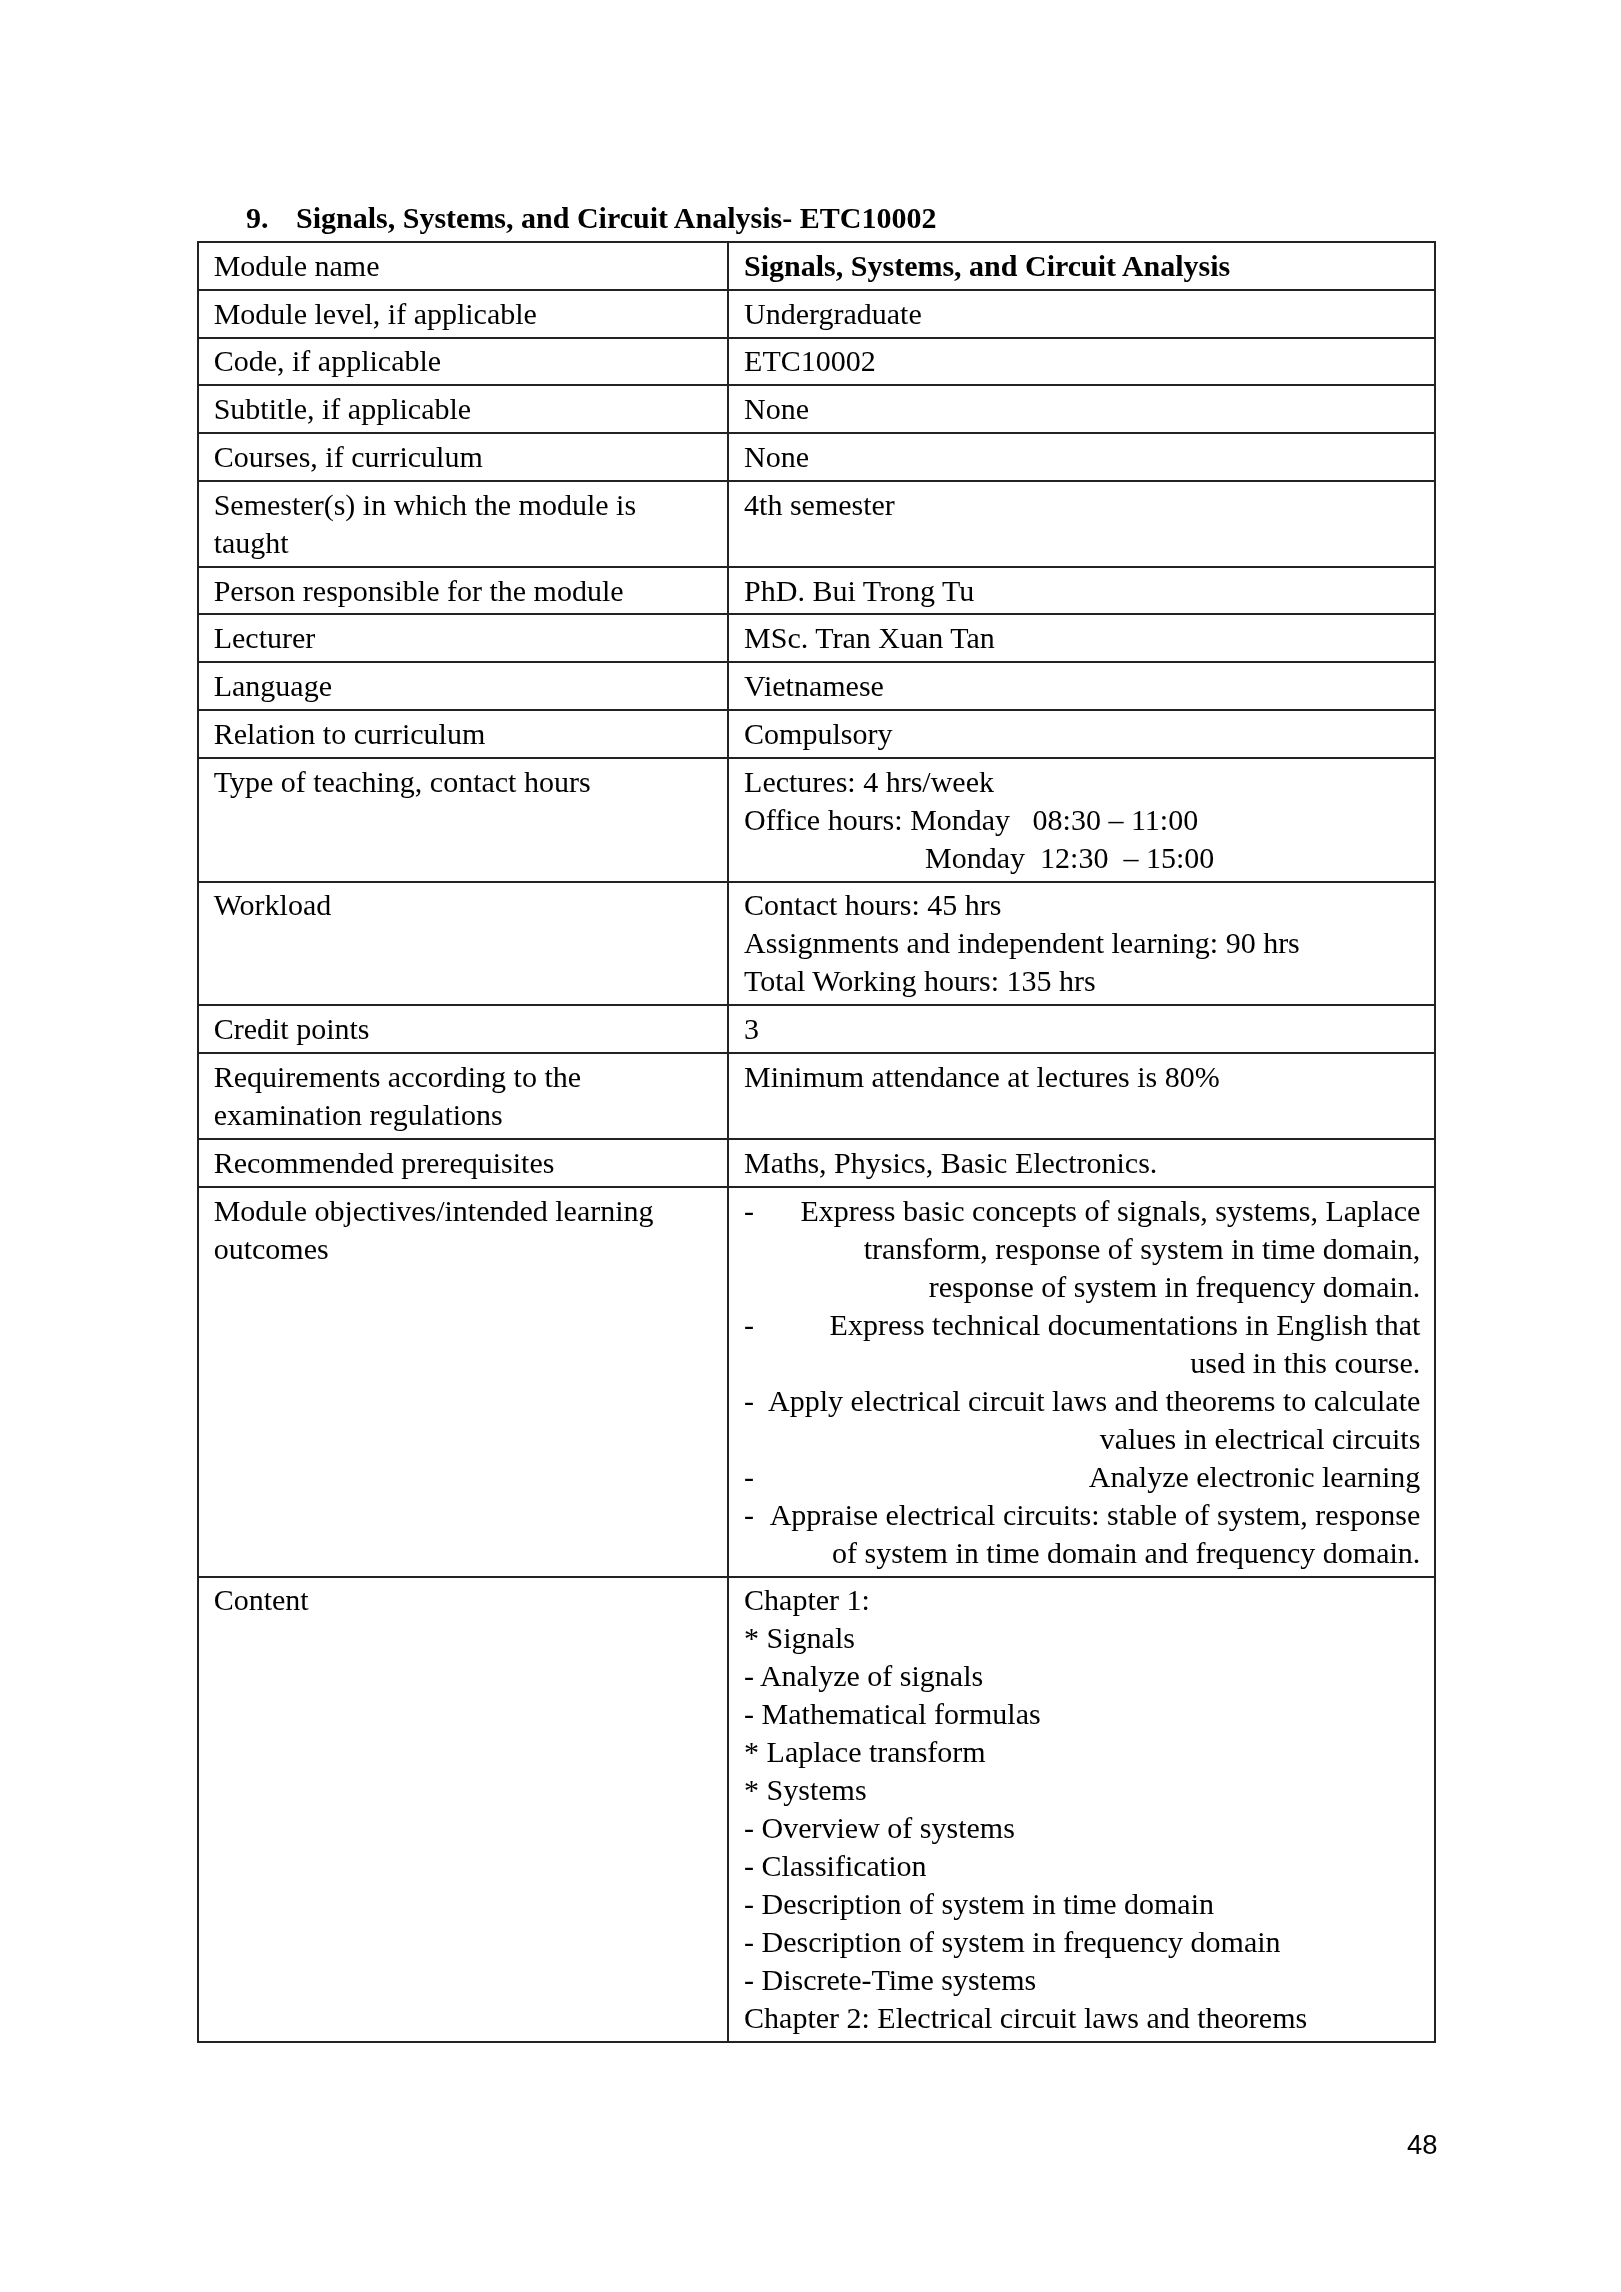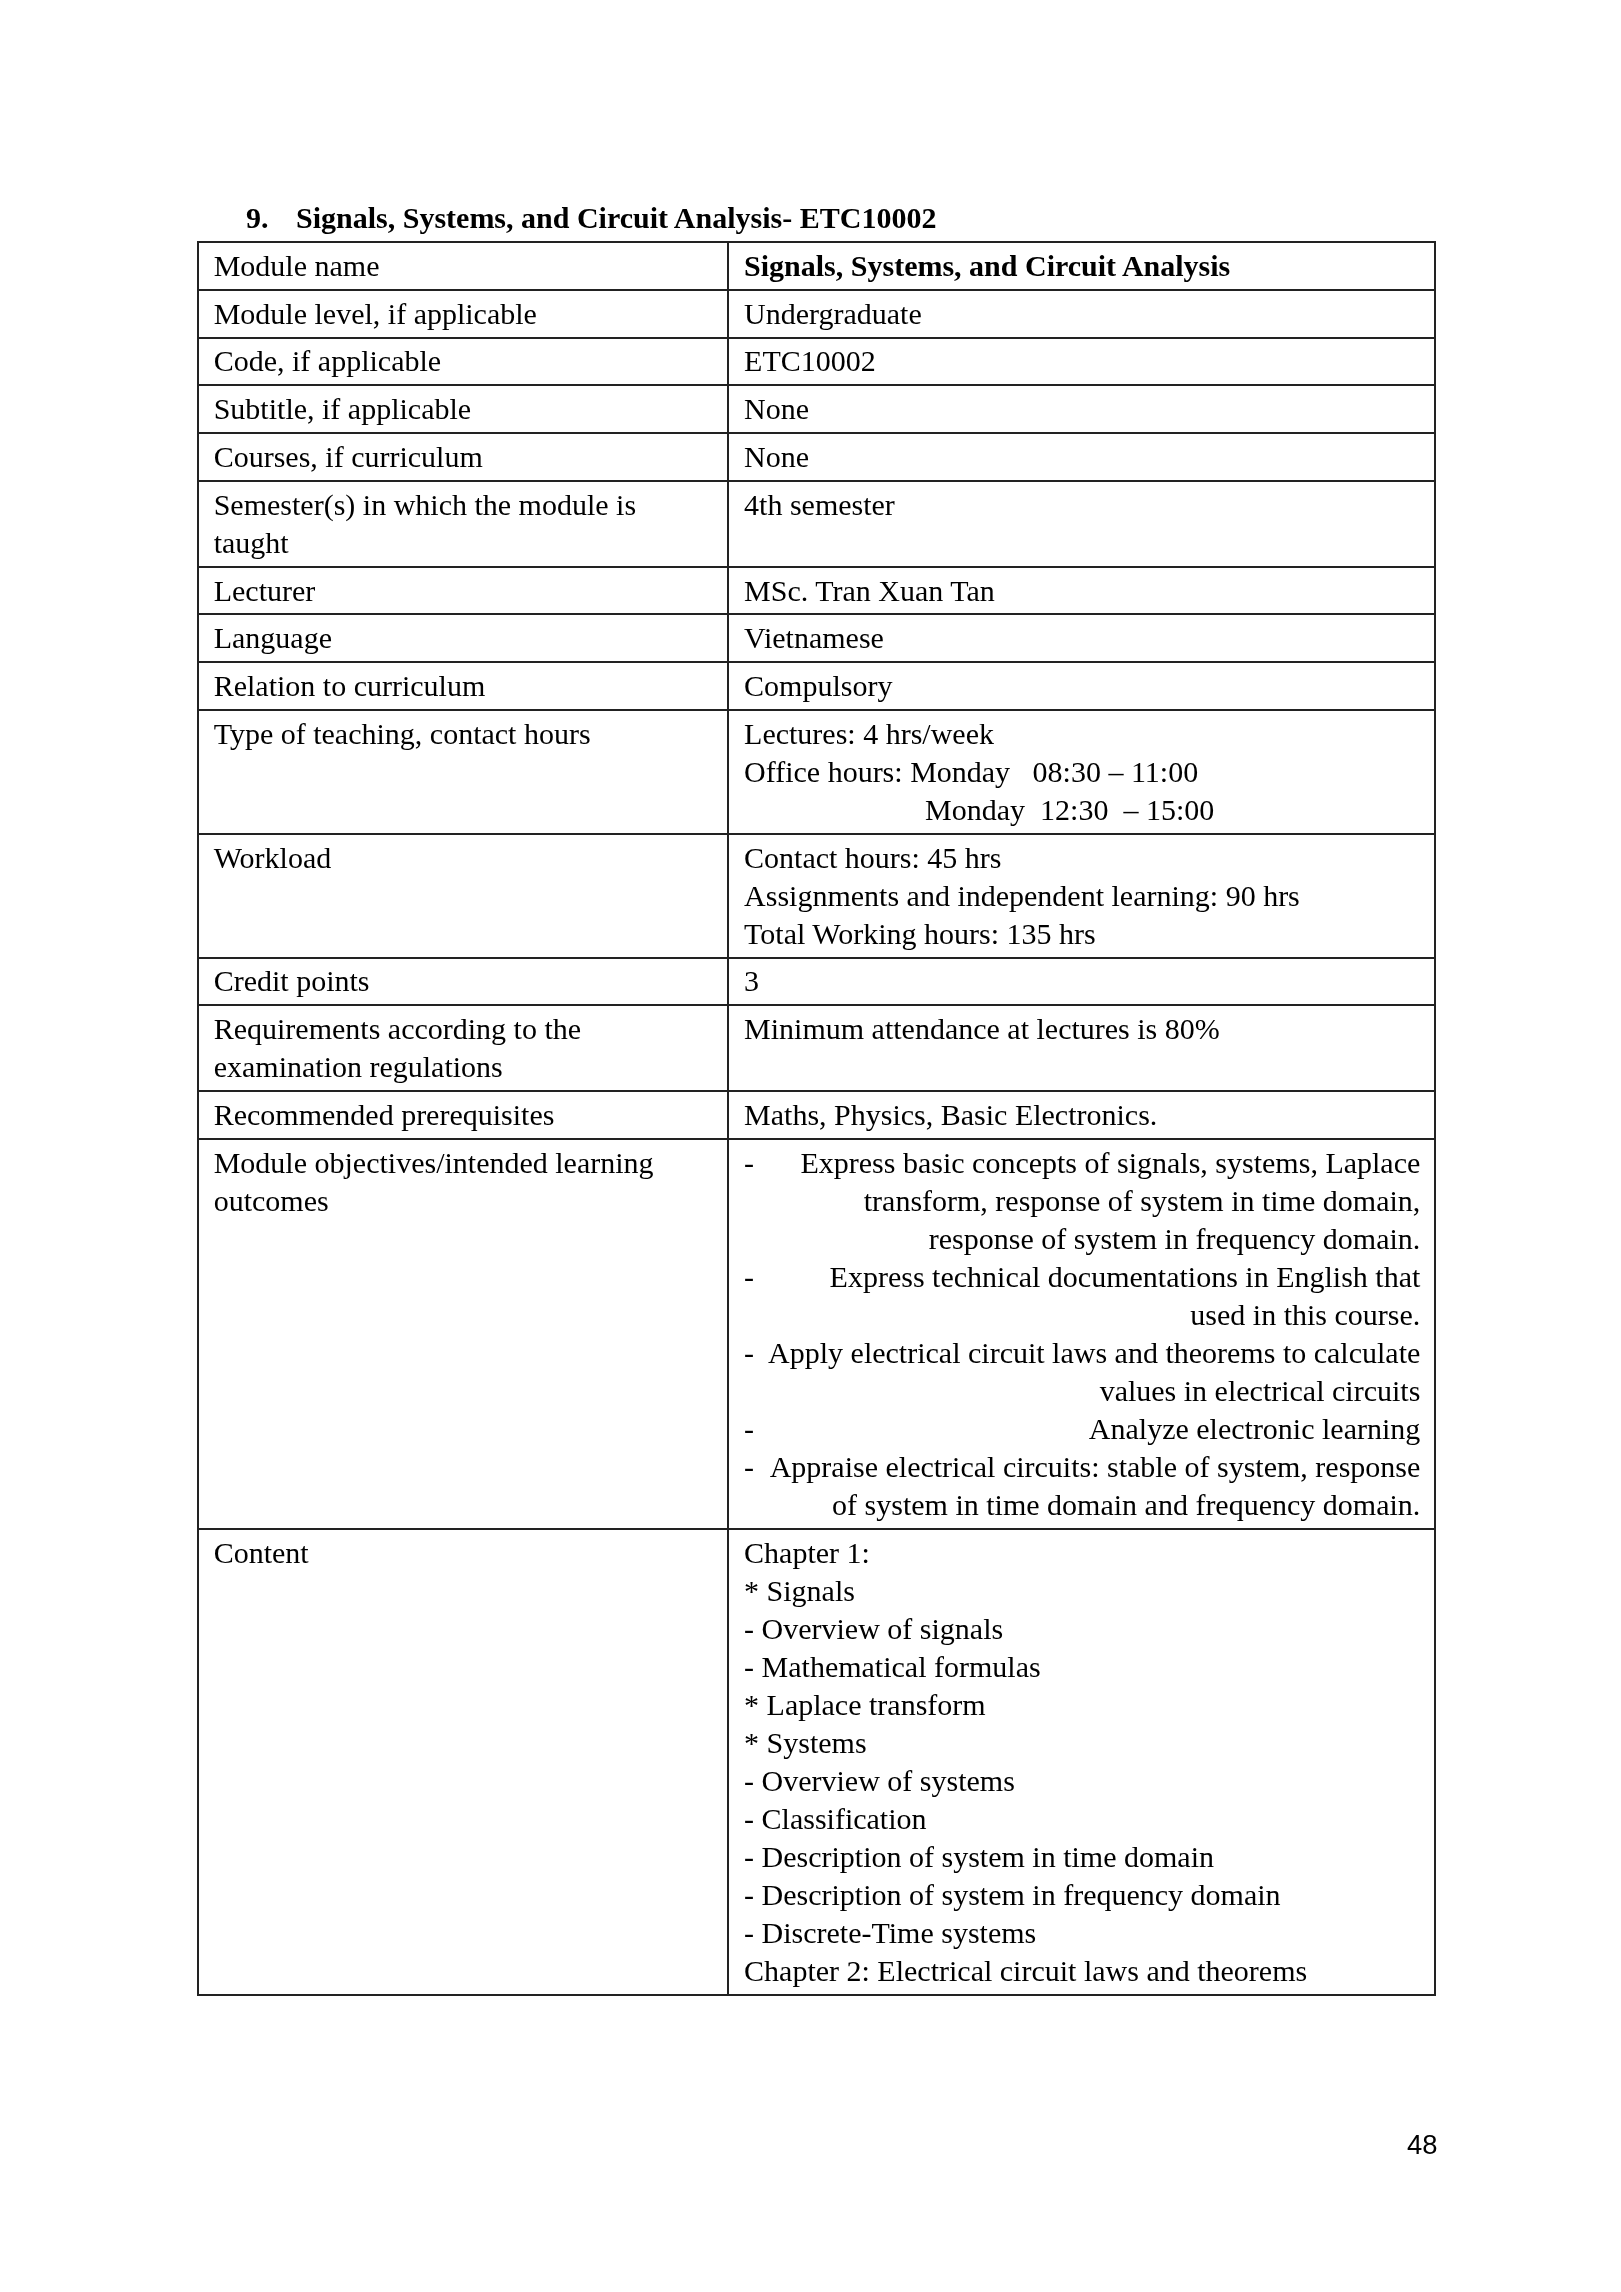--- a/index.html
+++ b/index.html
@@ -62,20 +62,24 @@
   </tr>
   <tr>
     <td class="k">Courses, if curriculum</td>
     <td class="v">None</td>
   </tr>
   <tr>
     <td class="k">Semester(s) in which the module is taught</td>
     <td class="v">4th semester</td>
   </tr>
   <tr>
+    <td class="k">Person responsible for the module</td>
+    <td class="v">PhD. Bui Trong Tu</td>
+  </tr>
+  <tr>
     <td class="k">Lecturer</td>
     <td class="v">MSc. Tran Xuan Tan</td>
   </tr>
   <tr>
     <td class="k">Language</td>
     <td class="v">Vietnamese</td>
   </tr>
   <tr>
     <td class="k">Relation to curriculum</td>
     <td class="v">Compulsory</td>
@@ -118,21 +122,21 @@
         <li>Analyze electronic learning</li>
         <li>Appraise electrical circuits: stable of system, response of system in time domain and frequency domain.</li>
       </ul>
     </td>
   </tr>
   <tr>
     <td class="k">Content</td>
     <td class="v">
       <span class="line">Chapter 1:</span>
       <span class="line">* Signals</span>
-      <span class="line">- Overview of signals</span>
+      <span class="line">- Analyze of signals</span>
       <span class="line">- Mathematical formulas</span>
       <span class="line">* Laplace transform</span>
       <span class="line">* Systems</span>
       <span class="line">- Overview of systems</span>
       <span class="line">- Classification</span>
       <span class="line">- Description of system in time domain</span>
       <span class="line">- Description of system in frequency domain</span>
       <span class="line">- Discrete-Time systems</span>
       <span class="line">Chapter 2: Electrical circuit laws and theorems</span>
     </td>

